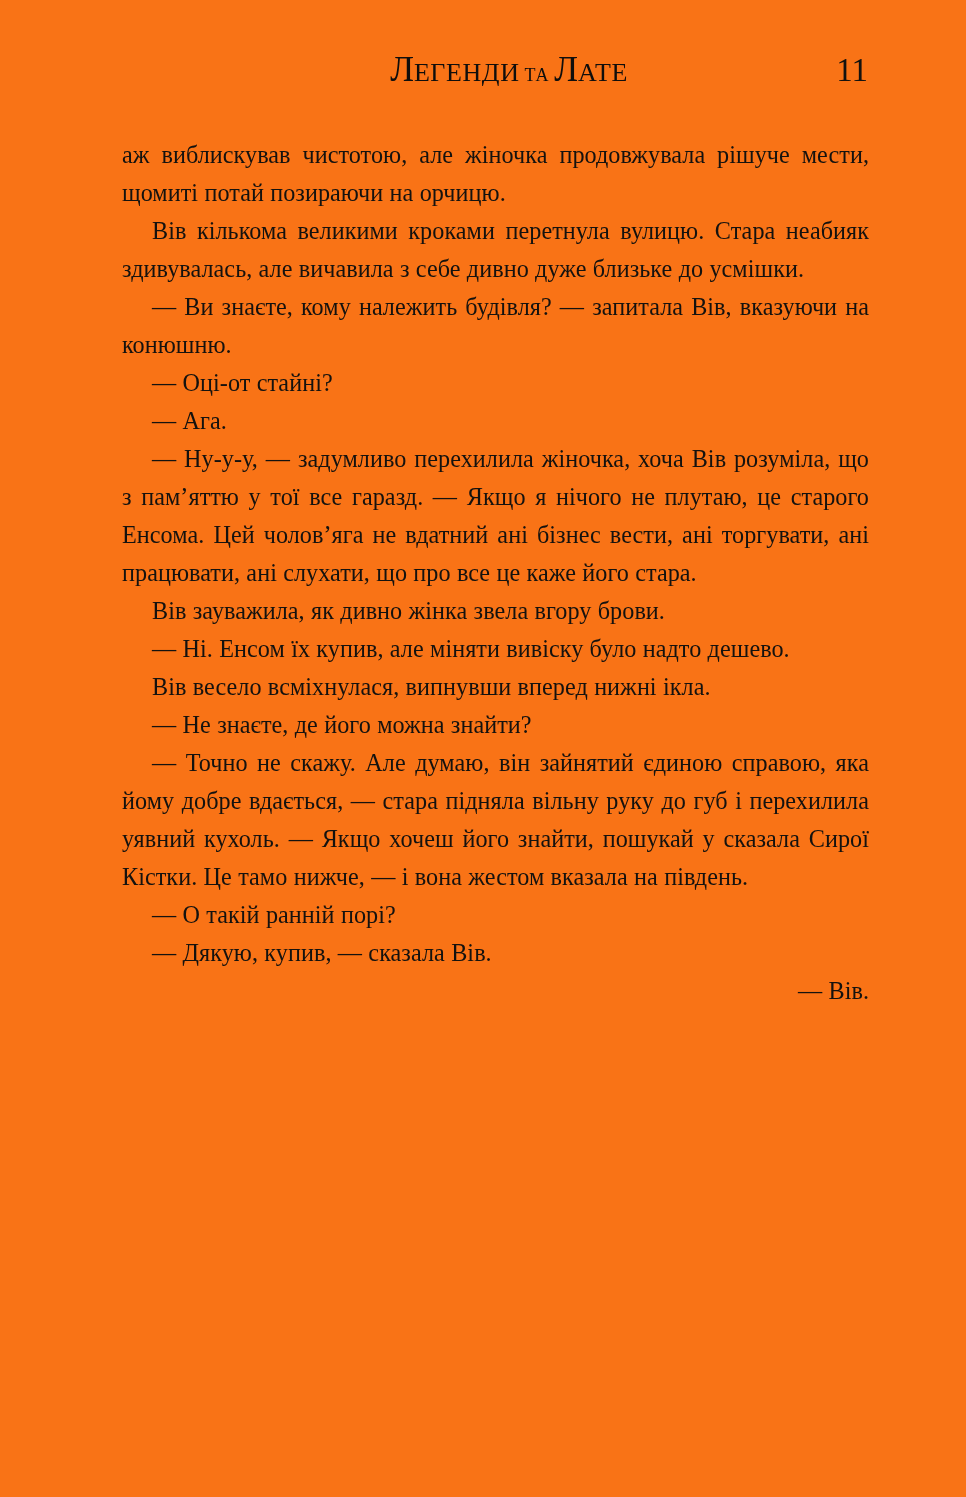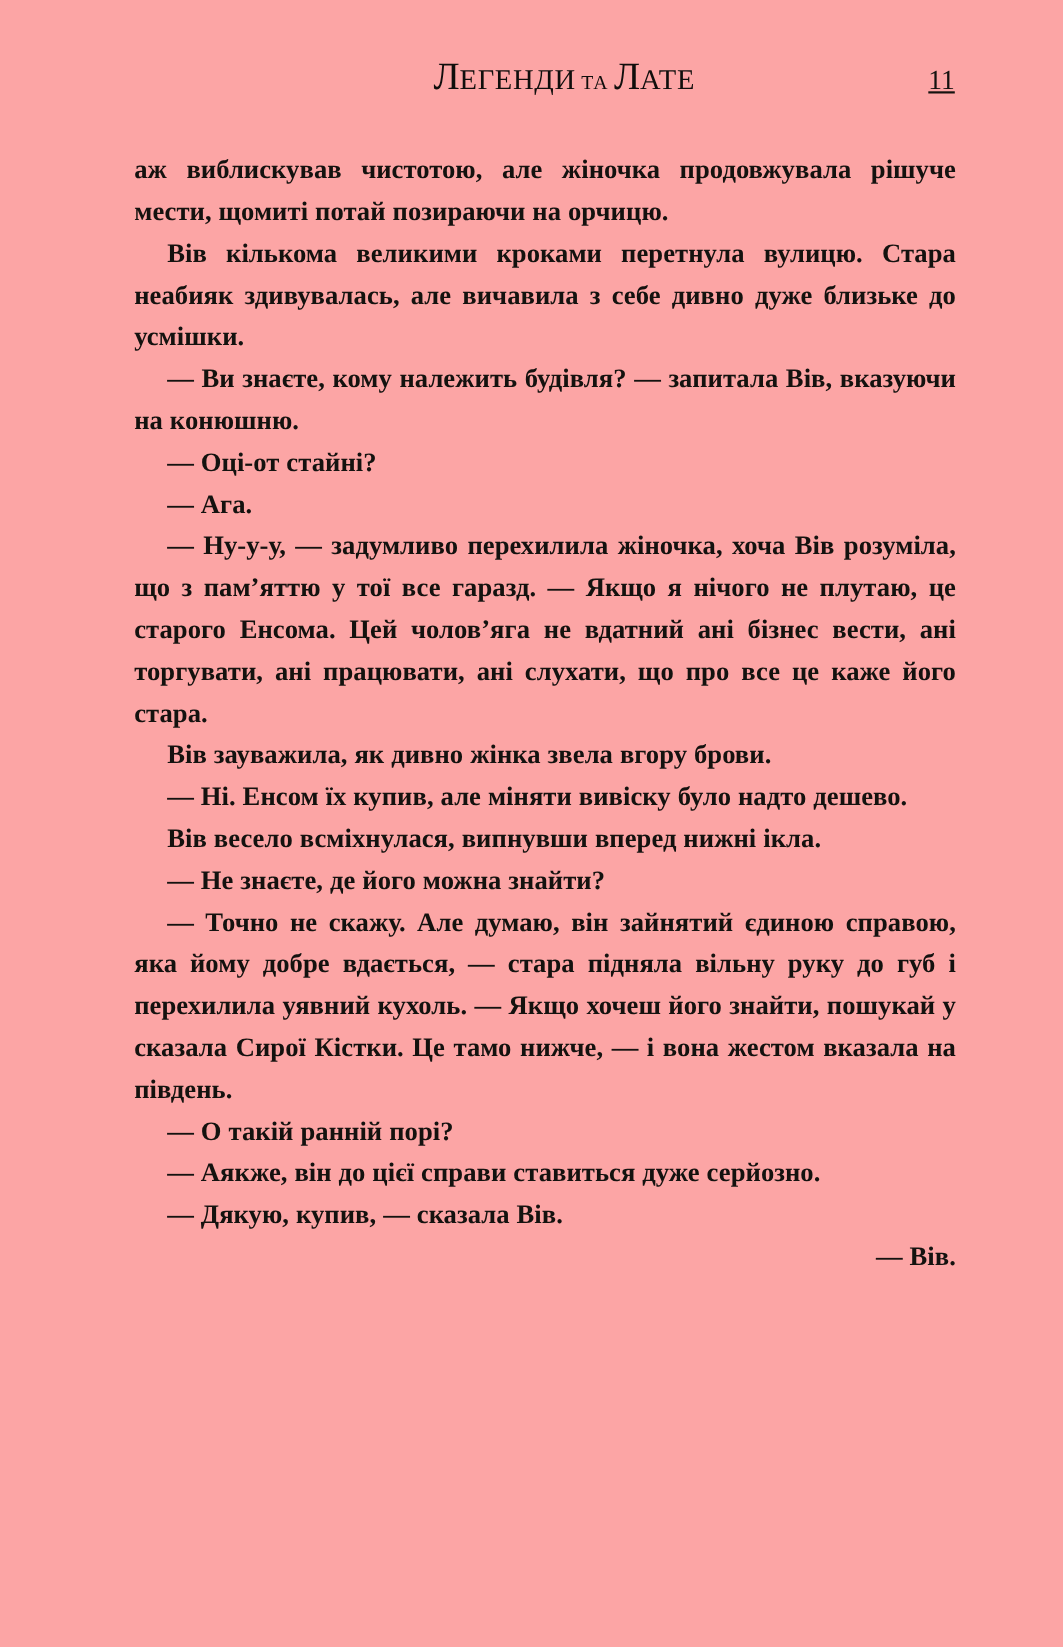--- a/index.html
+++ b/index.html
@@ -5,21 +5,21 @@
 <style>
   html, body {
     margin: 0;
     padding: 0;
     background: #ffffff;
   }
   .page {
     position: relative;
     width: 966px;
     height: 1497px;
-    background: #fca5a5;
+    background: #f97316;
     box-sizing: border-box;
     overflow: hidden;
     font-family: "Liberation Serif", "DejaVu Serif", serif;
     color: #14120f;
   }
 
   
   .running-head {
     position: absolute;
     left: 122px;
@@ -50,34 +50,32 @@
     font-size: 26px;
     letter-spacing: 0.6px;
   }
   .head-title .conj {
     font-size: 18px;
     letter-spacing: 0.8px;
     padding: 0 5px;
   }
   .head-folio {
     flex: 0 0 auto;
-    font-size: 25px;
+    font-size: 33px;
     color: #14120f;
     line-height: 1;
     padding-bottom: 2px;
-    text-decoration: underline;
   }
 
   
   .textblock {
     position: absolute;
     left: 122px;
     top: 136px;
     width: 747px;
-    font-weight: bold;
   }
   p.para {
     margin: 0;
     text-align: justify;
     text-justify: inter-word;
     text-indent: 30px;
     font-size: 24.2px;
     line-height: 38px;
     letter-spacing: 0.05px;
     word-spacing: 0.2px;
@@ -108,18 +106,17 @@
     <p class="para">— Ви знаєте, кому належить будівля? — запитала Вів, вказуючи на конюшню.</p>
     <p class="para">— Оці-от стайні?</p>
     <p class="para">— Ага.</p>
     <p class="para">— Ну-у-у, — задумливо перехилила жіночка, хоча Вів розуміла, що з пам’яттю у тої все гаразд. — Якщо я нічого не плутаю, це старого Енсома. Цей чолов’яга не вдатний ані бізнес вести, ані торгувати, ані працювати, ані слухати, що про все це каже його стара.</p>
     <p class="para">Вів зауважила, як дивно жінка звела вгору брови.</p>
     <p class="para">— Ні. Енсом їх купив, але міняти вивіску було надто дешево.</p>
     <p class="para">Вів весело всміхнулася, випнувши вперед нижні ікла.</p>
     <p class="para">— Не знаєте, де його можна знайти?</p>
     <p class="para">— Точно не скажу. Але думаю, він зайнятий єдиною справою, яка йому добре вдається, — стара підняла вільну руку до губ і перехилила уявний кухоль. — Якщо хочеш його знайти, пошукай у сказала Сирої Кістки. Це тамо нижче, — і вона жестом вказала на південь.</p>
     <p class="para">— О такій ранній порі?</p>
-    <p class="para">— Аякже, він до цієї справи ставиться дуже серйозно.</p>
     <p class="para">— Дякую, купив, — сказала Вів.</p>
     <p class="para">— Вів.</p>
   </div>
 
 </div>
 
 </body></html>

